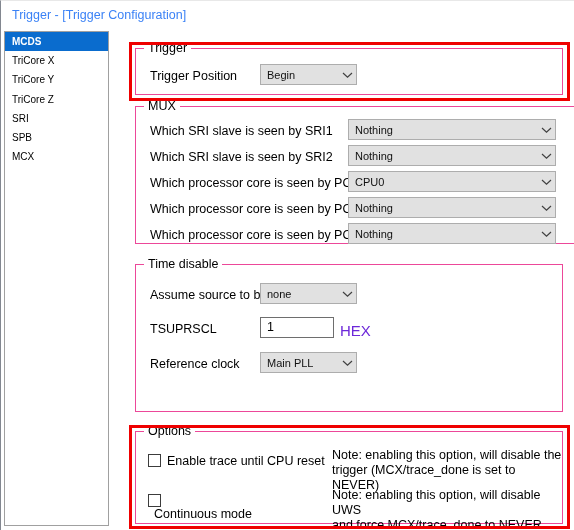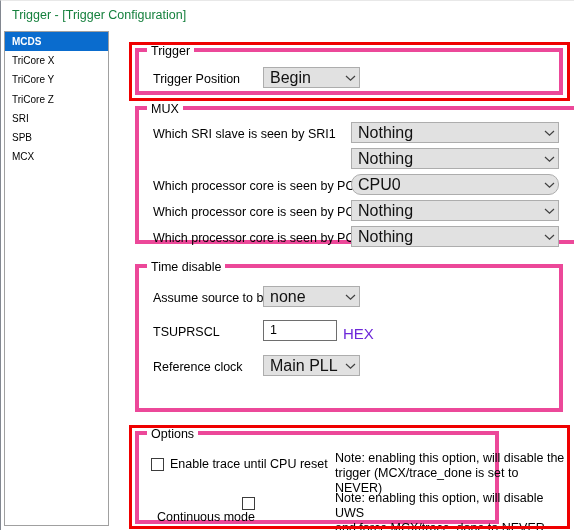--- a/index.html
+++ b/index.html
@@ -31,21 +31,21 @@
   #titlebar {
     position: absolute;
     left: 0; top: 0;
     width: 574px; height: 29px;
     background: #ffffff;
   }
   #titlebar .title-text {
     position: absolute;
     left: 11px; top: 7px;
     font-size: 12.5px;
-    color: #15803d;
+    color: #3b82f6;
     white-space: nowrap;
   }
 
   
   #sidebar {
     position: absolute;
     left: 3px;
     top: 30px;
     width: 105px;
     height: 495px;
@@ -65,21 +65,21 @@
   }
   .list-item.selected {
     background: #0a6cce;
     color: #ffffff;
     font-weight: bold;
   }
 
   
   .groupbox {
     position: absolute;
-    border: 4px solid #ec4899;
+    border: 1px solid #ec4899;
     box-sizing: border-box;
     background: transparent;
   }
   .groupbox > .gb-title {
     position: absolute;
     top: -8px;
     left: 8px;
     background: #ffffff;
     padding: 0 4px;
     font-size: 12.5px;
@@ -105,21 +105,21 @@
   }
 
   .combo {
     position: absolute;
     height: 21px;
     box-sizing: border-box;
     background: #e1e1e1;
     border: 1px solid #adadad;
     display: flex;
     align-items: center;
-    font-size: 16px;
+    font-size: 11px;
     color: #111111;
   }
   .combo .combo-value {
     padding-left: 6px;
     flex: 1 1 auto;
     white-space: nowrap;
     overflow: hidden;
   }
   .combo .chev {
     width: 18px;
@@ -155,21 +155,21 @@
     font-size: 12.5px;
     color: #000000;
     line-height: 15px;
     white-space: pre-line;
   }
 
   
   .checkrow {
     position: absolute;
     display: flex;
-    align-items: flex-end;
+    align-items: flex-start;
   }
   .cbox {
     width: 13px;
     height: 13px;
     box-sizing: border-box;
     border: 1px solid #3c3c3c;
     background: #ffffff;
     flex: 0 0 13px;
   }
   .cbox-label {
@@ -233,31 +233,32 @@
     <div class="row-label" style="left:14px; top:17px;">Which SRI slave is seen by SRI1</div>
     <div class="combo" style="left:212px; top:12px; width:208px;">
       <span class="combo-value">Nothing</span>
       <span class="chev">
         <svg width="11" height="8" viewBox="0 0 11 8">
             <path d="M1 2 L5.5 6.2 L10 2" stroke="#404040" stroke-width="1.2" fill="none"></path>
           </svg>
       </span>
     </div>
 
+    <div class="row-label" style="left:14px; top:43px;">Which SRI slave is seen by SRI2</div>
     <div class="combo" style="left:212px; top:38px; width:208px;">
       <span class="combo-value">Nothing</span>
       <span class="chev">
         <svg width="11" height="8" viewBox="0 0 11 8">
             <path d="M1 2 L5.5 6.2 L10 2" stroke="#404040" stroke-width="1.2" fill="none"></path>
           </svg>
       </span>
     </div>
 
     <div class="row-label" style="left:14px; top:69px;">Which processor core is seen by POB X</div>
-    <div class="combo" style="left:212px; top:64px; width:208px;border-radius:10px;">
+    <div class="combo" style="left:212px; top:64px; width:208px;">
       <span class="combo-value">CPU0</span>
       <span class="chev">
         <svg width="11" height="8" viewBox="0 0 11 8">
             <path d="M1 2 L5.5 6.2 L10 2" stroke="#404040" stroke-width="1.2" fill="none"></path>
           </svg>
       </span>
     </div>
 
     <div class="row-label" style="left:14px; top:95px;">Which processor core is seen by POB Y</div>
     <div class="combo" style="left:212px; top:90px; width:208px;">
@@ -302,21 +303,21 @@
       <span class="combo-value">Main PLL</span>
       <span class="chev">
         <svg width="11" height="8" viewBox="0 0 11 8">
             <path d="M1 2 L5.5 6.2 L10 2" stroke="#404040" stroke-width="1.2" fill="none"></path>
           </svg>
       </span>
     </div>
 
   </div>
 
-  <div class="groupbox" style="left:134px; top:430px; width:364px; height:93px;">
+  <div class="groupbox" style="left:134px; top:430px; width:428px; height:93px;">
     <div class="gb-title">Options</div>
 
     <div class="checkrow" style="left:12px; top:22px;">
       <span class="cbox"></span>
       <span class="cbox-label">Enable trace until CPU reset</span>
     </div>
     <div class="note" style="left:196px; top:16px; width:232px;">Note: enabling this option, will disable the
 trigger (MCX/trace_done is set to NEVER)</div>
 
     <div class="checkrow" style="left:12px; top:62px;flex-direction:column;">

